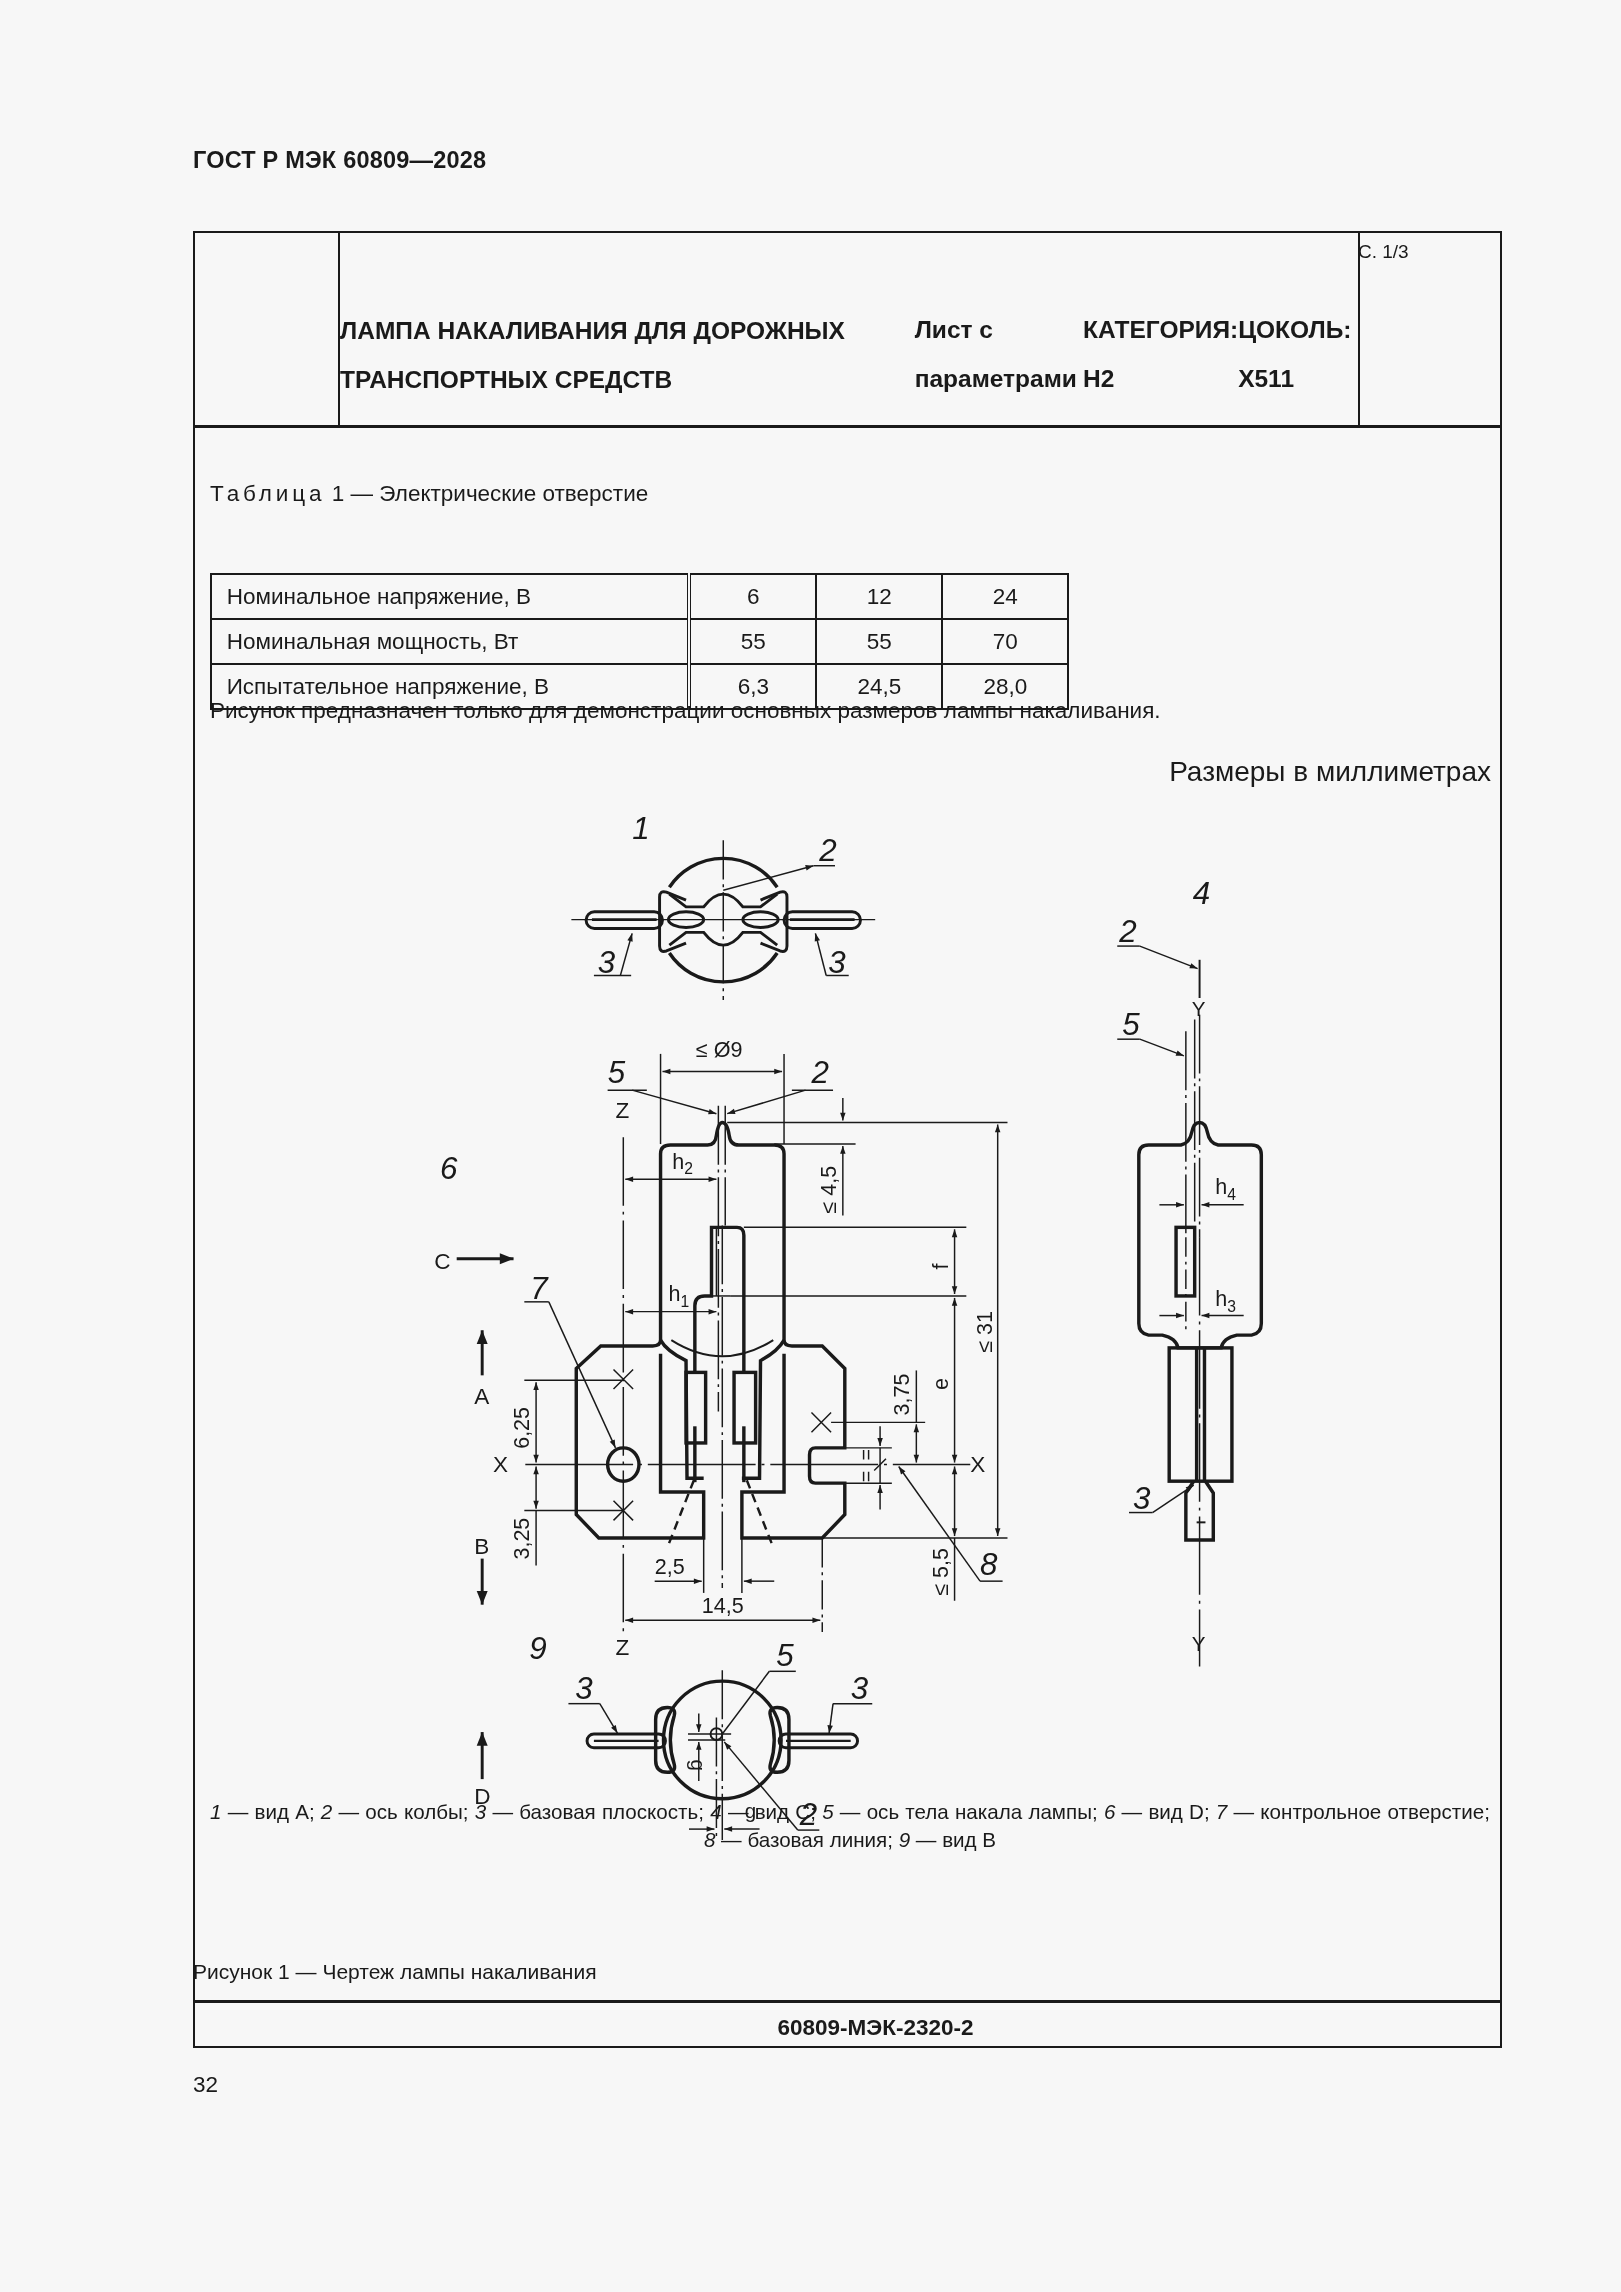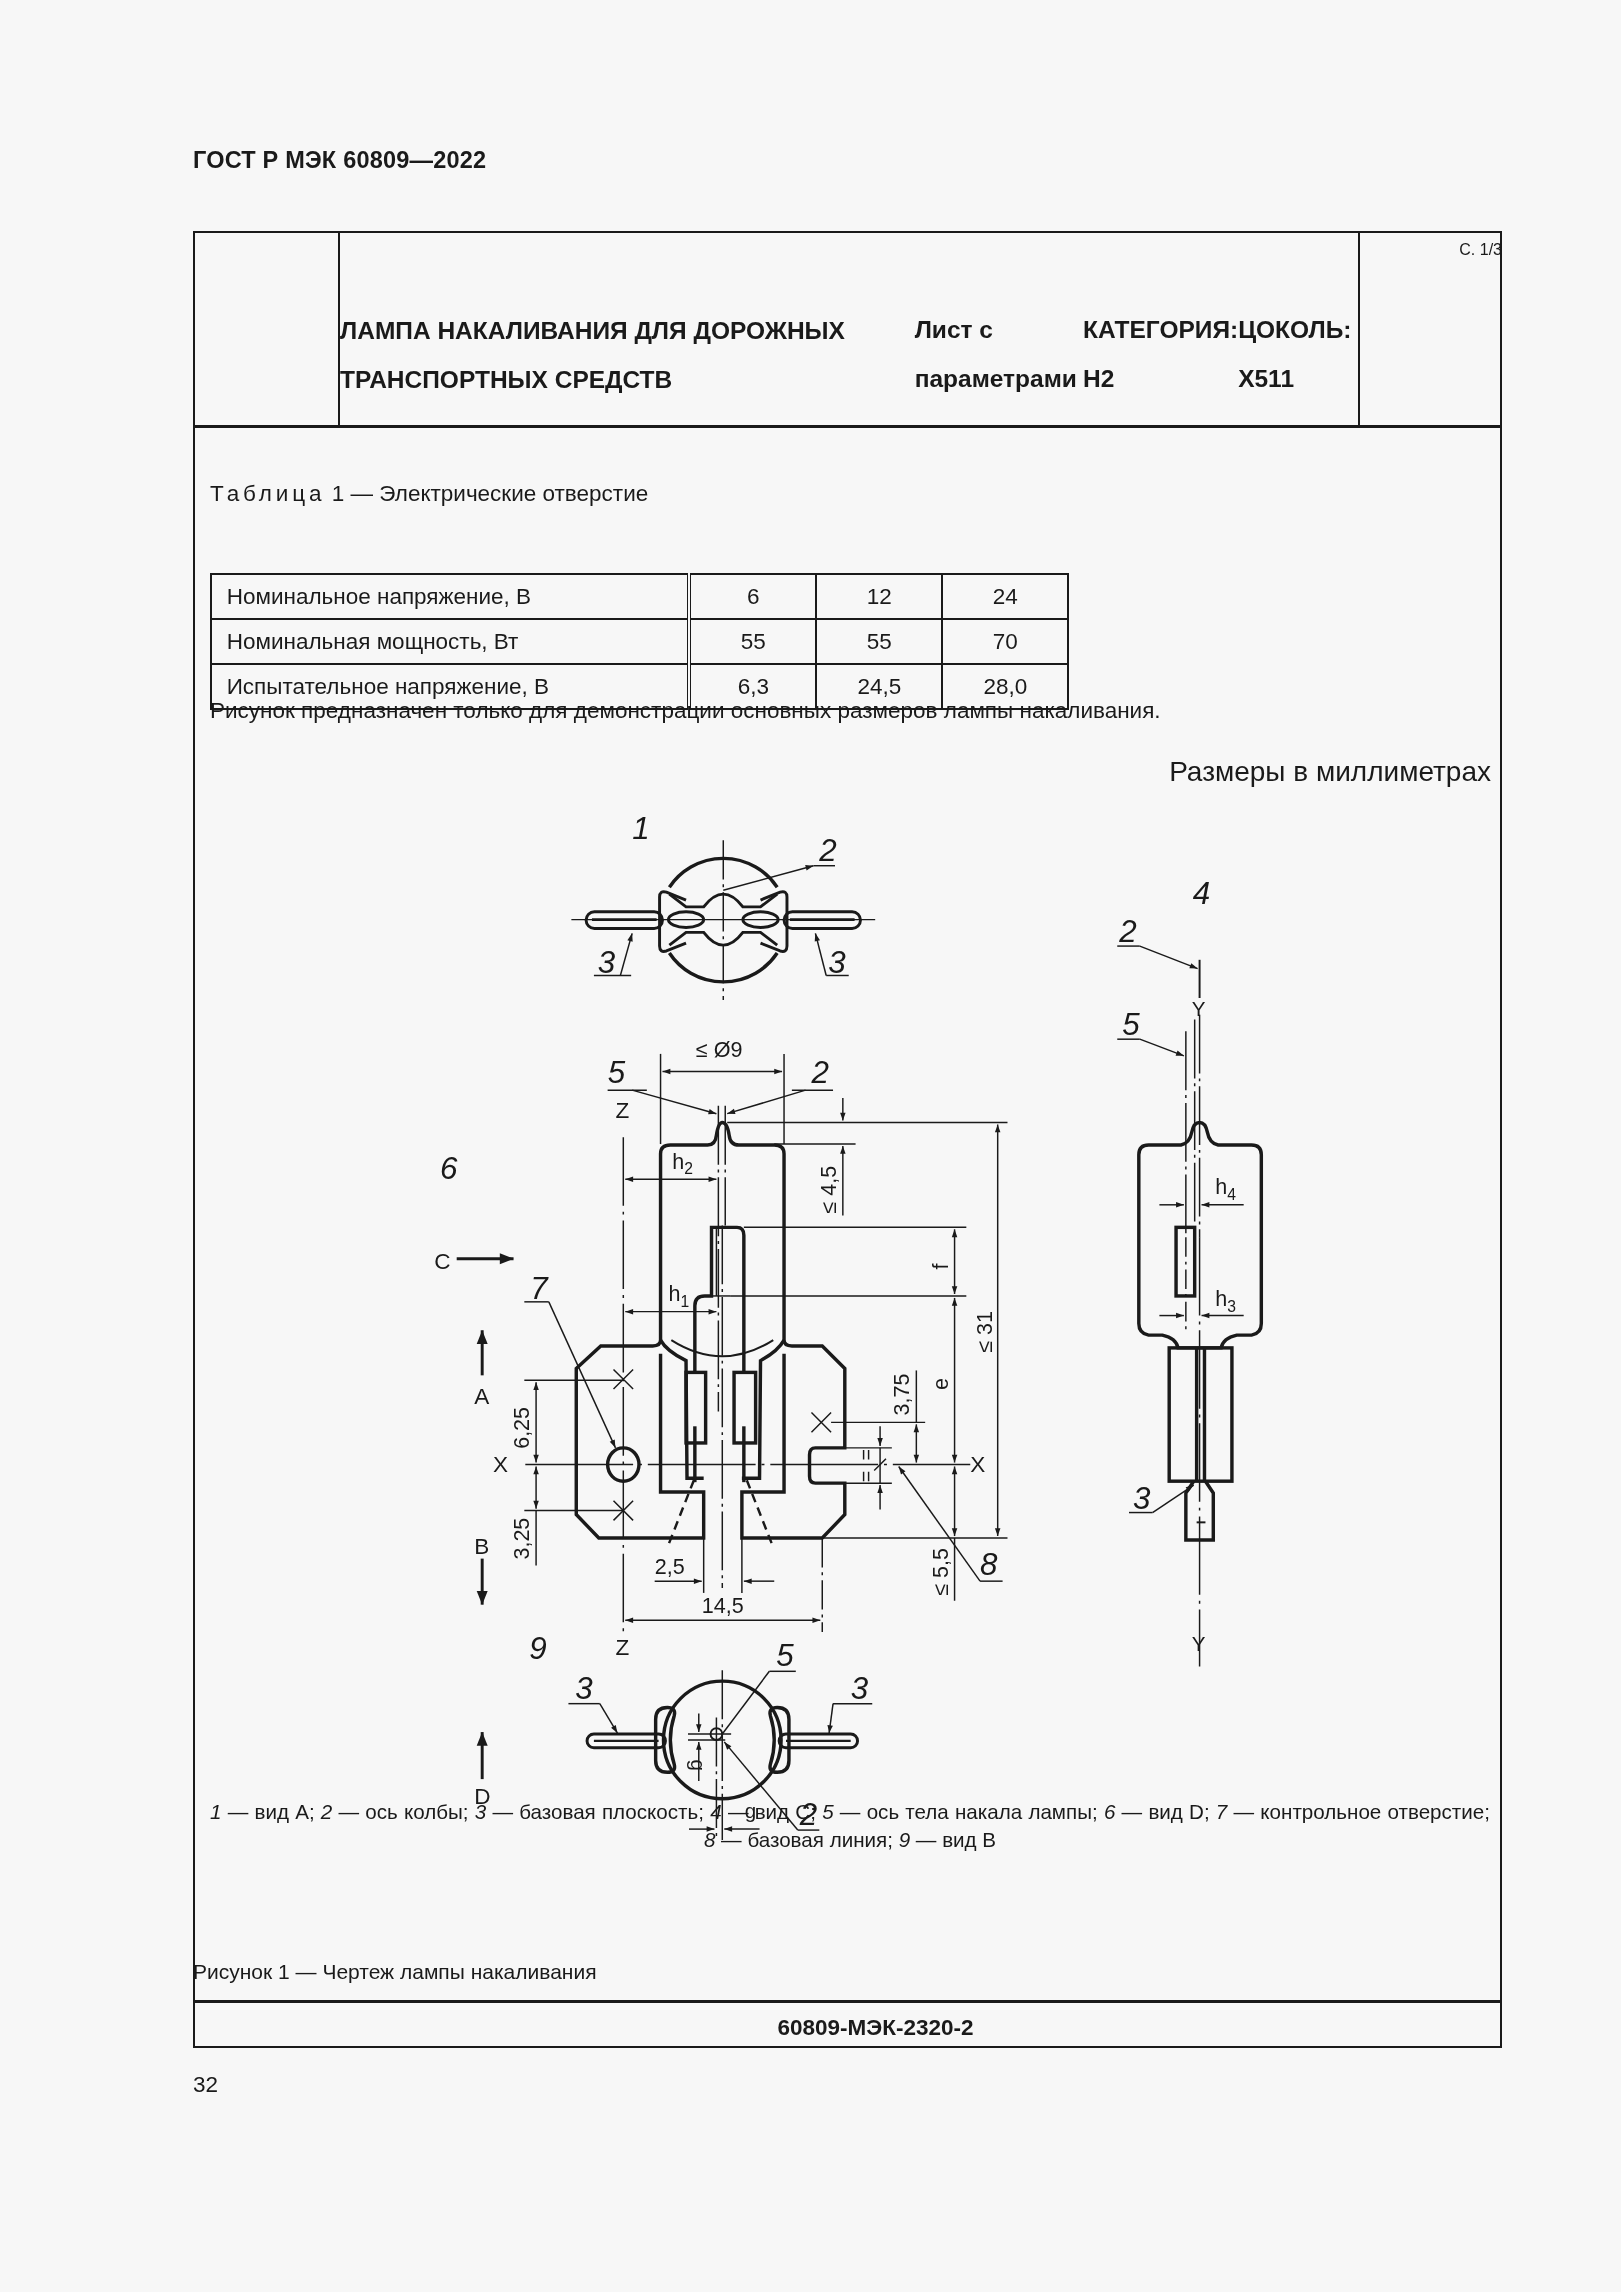--- a/index.html
+++ b/index.html
@@ -7,42 +7,42 @@
        font-family:"Liberation Sans",sans-serif;color:#1a1a1a;}
   .abs{position:absolute;}
   .std-title{left:193px;top:147px;font-size:23.5px;font-weight:bold;letter-spacing:0.2px;}
   .frame{left:193px;top:231px;width:1309px;height:1817px;border:2.9px solid #1a1a1a;box-sizing:border-box;}
   .hdr-left{left:193px;top:231px;width:147px;height:196px;border-right:2px solid #1a1a1a;box-sizing:border-box;}
   .hdr-right{left:1358px;top:231px;width:144px;height:196px;border-left:2px solid #1a1a1a;box-sizing:border-box;}
   .hdr-sep{left:193px;top:425px;width:1309px;height:2.9px;background:#1a1a1a;}
   .hdr-center{left:340px;top:231px;width:1018px;height:196px;display:flex;flex-direction:row;align-items:center;}
   .hdr-line{font-size:24.5px;font-weight:bold;height:49px;line-height:49px;margin-top:0;}
   .hdr-line.first{margin-top:2.9px;}
-  .sheet-no{left:1358px;top:241px;width:144px;text-align:right;font-size:16px;}
+  .sheet-no{left:1358px;top:241px;width:144px;text-align:left;font-size:19px;}
   .tbl-cap{left:210px;top:481px;font-size:22.5px;}
   .tbl-cap .sp{letter-spacing:3.9px;}
   table.params{position:absolute;left:210px;top:573px;border-collapse:collapse;font-size:22.5px;}
   table.params td{border:2.5px solid #1a1a1a;height:43px;padding:0 14.7px;margin-left:24px;}
   table.params td.lbl{width:446px;border-right:4.9px double #1a1a1a;}
   table.params td.val{width:124px;text-align:center;padding:0;}
   .note{left:210px;top:698px;font-size:22.5px;}
   .units{right:130px;top:756px;font-size:28px;text-align:right;}
   svg.drawing{position:absolute;left:0;top:0;}
   .legend{left:210px;top:1798px;width:1280px;font-size:20.6px;line-height:28px;text-align:justify;text-align-last:center;}
   .legend i{font-style:italic;}
   .fig-cap{left:193px;top:1960px;width:1309px;text-align:left;font-size:21px;}
   .code-sep{left:193px;top:2000px;width:1309px;height:2.9px;background:#1a1a1a;}
   .code{left:193px;top:2015px;width:1309px;text-align:center;font-size:22.5px;font-weight:bold;margin-left:28px;}
   .page-num{left:193px;top:2072px;font-size:22.5px;}
   .lab{font-family:"Liberation Sans",sans-serif;fill:#1a1a1a;}
 </style>
 </head>
 <body>
 
-<div class="abs std-title">ГОСТ Р МЭК 60809—2022</div>
+<div class="abs std-title">ГОСТ Р МЭК 60809—2028</div>
 
 <div class="abs frame"></div>
 <div class="abs hdr-left"></div>
 <div class="abs hdr-right"></div>
 <div class="abs hdr-sep"></div>
 <div class="abs hdr-center">
   <div class="hdr-line first">ЛАМПА НАКАЛИВАНИЯ ДЛЯ ДОРОЖНЫХ ТРАНСПОРТНЫХ СРЕДСТВ</div>
   <div class="hdr-line">Лист с параметрами</div>
   <div class="hdr-line">КАТЕГОРИЯ: H2</div>
   <div class="hdr-line">ЦОКОЛЬ: X511</div>

